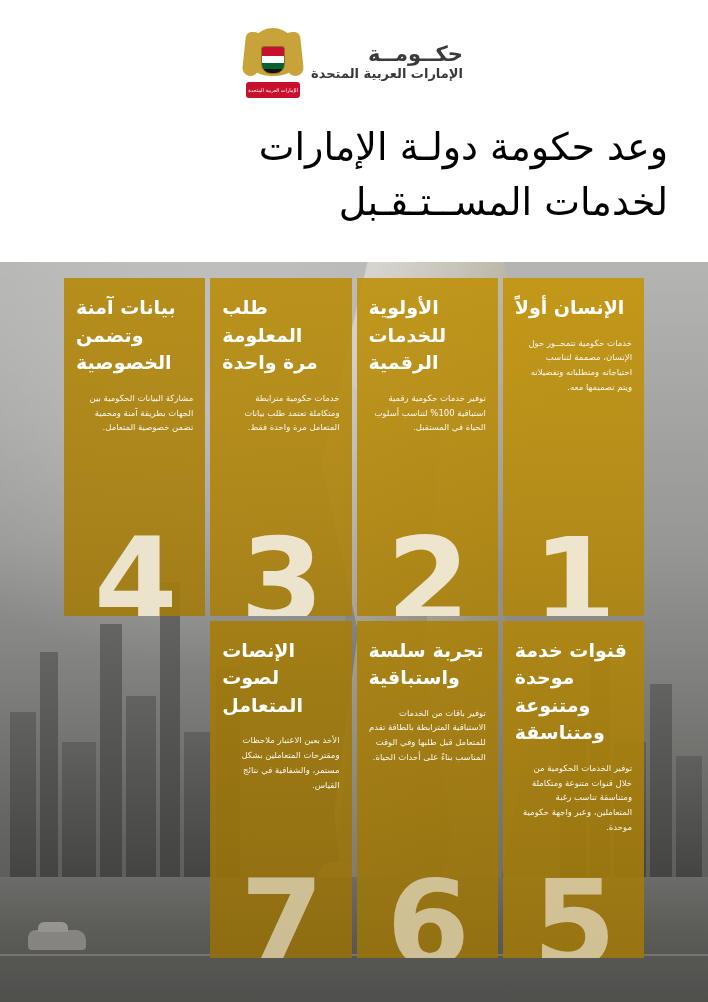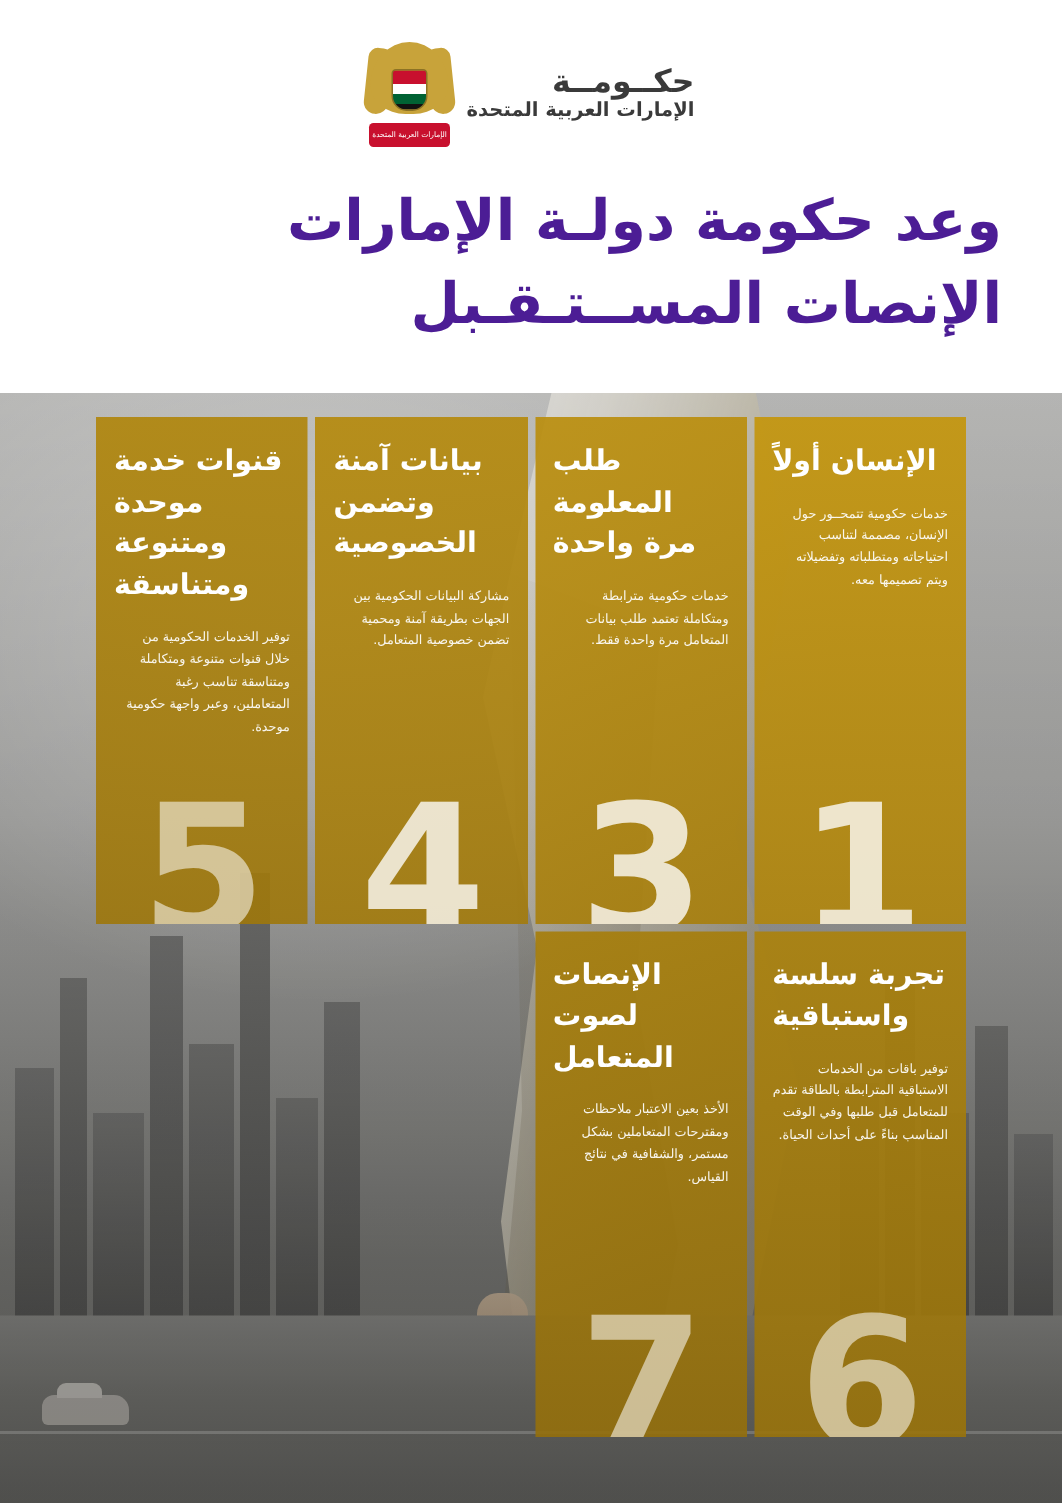--- a/index.html
+++ b/index.html
@@ -106,23 +106,23 @@
     color: #3a3a3a;
     line-height: 1.3;
   }
 
   .main-title {
     position: absolute;
     top: 120px;
     right: 40px;
     left: 40px;
     text-align: right;
-    color: #4c1d95;
+    color: #000000;
     font-size: 38px;
-    font-weight: bold;
+    font-weight: normal;
     line-height: 1.45;
     letter-spacing: 0px;
   }
   .main-title .t2 { display: block; }
 
   
   .photo {
     position: absolute;
     top: 262px; left: 0;
     width: 708px;
@@ -281,21 +281,21 @@
         </div>
       </div>
       <div class="emblem-text">
         <div class="line1">حكــومــة</div>
         <div class="line2">الإمارات العربية المتحدة</div>
       </div>
     </div>
 
     <div class="main-title">
       <span class="t1">وعد حكومة دولـة الإمارات</span>
-      <span class="t2">الإنصات المســتـقـبل</span>
+      <span class="t2">لخدمات المســتـقـبل</span>
     </div>
   </div>
 
   <div class="photo">
     <div class="sky"></div>
     <div class="sky-grad2"></div>
 
     <div class="skyline">
       <div class="bldg" style="left:10px;  width:26px; height:170px;"></div>
       <div class="bldg" style="left:40px;  width:18px; height:230px;"></div>
@@ -323,20 +323,25 @@
   </div>
 
   <div class="grid">
 
     <div class="card c1">
       <div class="title">الإنسان أولاً</div>
       <div class="desc">خدمات حكومية تتمحــور حول الإنسان، مصممة لتناسب احتياجاته ومتطلباته وتفضيلاته ويتم تصميمها معه.</div>
       <div class="num">1</div>
     </div>
 
+    <div class="card c2">
+      <div class="title">الأولوية للخدمات الرقمية</div>
+      <div class="desc">توفير خدمات حكومية رقمية استباقية 100% لتناسب أسلوب الحياة في المستقبل.</div>
+      <div class="num">2</div>
+    </div>
 
     <div class="card c3">
       <div class="title">طلب المعلومة مرة واحدة</div>
       <div class="desc">خدمات حكومية مترابطة ومتكاملة تعتمد طلب بيانات المتعامل مرة واحدة فقط.</div>
       <div class="num">3</div>
     </div>
 
     <div class="card c4">
       <div class="title">بيانات آمنة وتضمن الخصوصية</div>
       <div class="desc">مشاركة البيانات الحكومية بين الجهات بطريقة آمنة ومحمية تضمن خصوصية المتعامل.</div>

